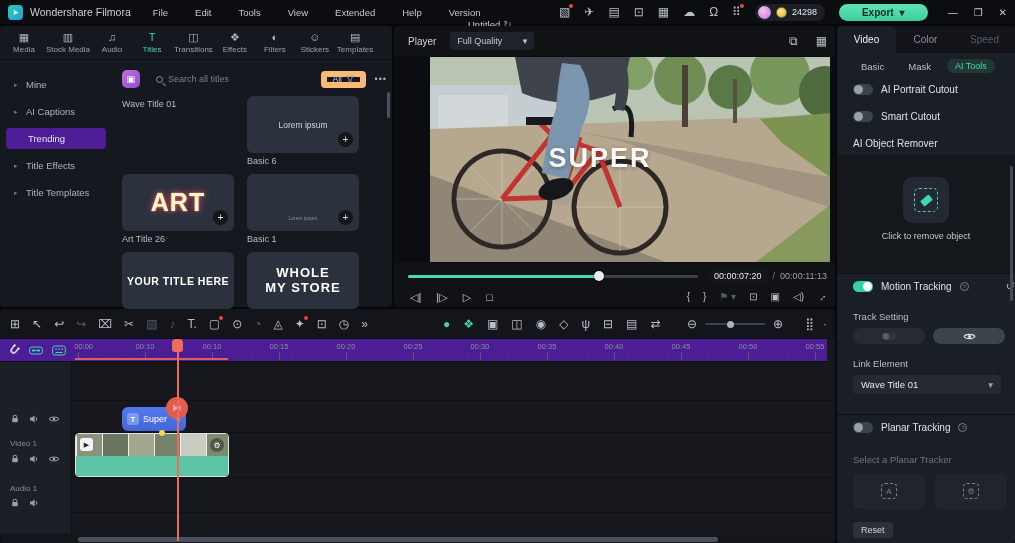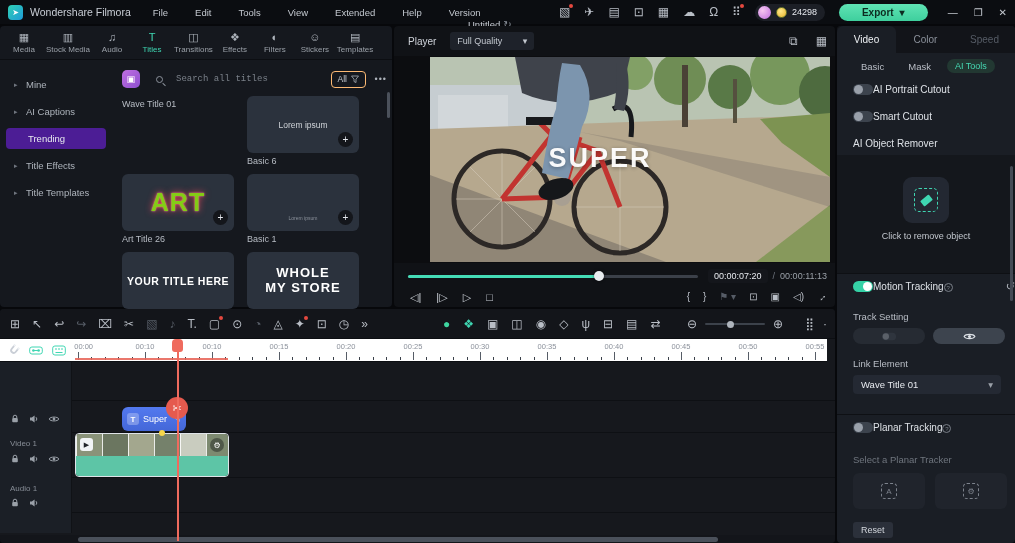--- a/index.html
+++ b/index.html
@@ -43,34 +43,34 @@
   #sidebar{position:absolute;left:0;top:36px;width:112px;bottom:0;padding-top:6px}
   .sbitem{height:21px;margin:6px 6px 0 6px;border-radius:4px;display:flex;align-items:center;font-size:9.5px;color:#aeb4bc;cursor:pointer;padding-left:8px;gap:6px}
   .sbitem .arr{font-size:7px;color:#6f757e;width:6px}
   .sbitem.active{background:#4c1d95;color:#e6e9ee;padding-left:22px}
   
   #titlesarea{position:absolute;left:112px;top:36px;right:0;bottom:0}
   #theader{position:absolute;left:0;right:0;top:4px;height:26px;display:flex;align-items:center}
   #storebadge{width:18px;height:18px;border-radius:5px;background:linear-gradient(135deg,#c06fe0,#8d4fd0);margin-left:10px;display:flex;align-items:center;justify-content:center;color:#fff;font-size:9px}
   .mag{width:7px;height:7px;border:1.2px solid #8b919b;border-radius:50%;position:relative;margin-left:16px}
   .mag::after{content:"";position:absolute;width:4px;height:1.2px;background:#8b919b;transform:rotate(45deg);left:5px;top:7px}
-  #searchinput{background:transparent;border:none;outline:none;color:#c3c8cf;font-size:9px;margin-left:11px;width:110px;font-family:Liberation Mono, monospace}
+  #searchinput{background:transparent;border:none;outline:none;color:#c3c8cf;font-size:9px;margin-left:3px;width:110px;font-family:Liberation Sans, sans-serif}
   #searchinput::placeholder{color:#7a8089}
-  #allbtn{position:absolute;right:26px;display:flex;align-items:center;gap:4px;border:1px solid #fdba74;border-radius:4px;height:17px;padding:0 6px;font-size:8.5px;color:#c3c8cf;cursor:pointer}
+  #allbtn{position:absolute;right:26px;display:flex;align-items:center;gap:4px;border:6px solid #fdba74;border-radius:4px;height:17px;padding:0 6px;font-size:8.5px;color:#c3c8cf;cursor:pointer}
   #morebtn{position:absolute;right:5px;font-size:9px;color:#aeb4bc;letter-spacing:1px;cursor:pointer}
   #tscroll{position:absolute;right:2px;top:30px;width:3px;height:26px;border-radius:2px;background:#4b515b}
   #tgrid{position:absolute;left:10px;top:34px;display:grid;grid-template-columns:112px 112px;column-gap:13px;row-gap:6px}
   .tcard{width:112px;cursor:pointer}
   .tprev{height:57px;border-radius:6px;background:#2b323d;border:1.5px solid transparent;position:relative;display:flex;align-items:center;justify-content:center;overflow:hidden}
   .tcard.wave .tprev{border-color:#57e0bb}
   .tname{font-size:9px;color:#b7bcc4;margin-top:3px;height:12px}
   .plusb{position:absolute;right:5px;bottom:5px;width:15px;height:15px;border-radius:50%;background:#14161b;color:#e6e9ee;font-size:10px;display:flex;align-items:center;justify-content:center}
   .pv-wave{color:#fff;font-weight:bold;font-size:13px;transform:scaleX(.72);letter-spacing:0;white-space:nowrap}
   .pv-basic6{color:#cfd3d8;font-size:8.5px}
-  .pv-art{color:#84cc16;font-weight:bold;font-size:25px;letter-spacing:1px;text-shadow:0 0 7px rgba(255,70,90,.9),0 0 2px #ffb3bb}
+  .pv-art{color:#fef9c3;font-weight:bold;font-size:25px;letter-spacing:1px;text-shadow:0 0 7px rgba(255,70,90,.9),0 0 2px #ffb3bb}
   .pv-basic1{position:absolute;bottom:9px;left:0;right:0;text-align:center;color:#8b919b;font-size:5px}
   .pv-store{color:#fff;font-weight:bold;font-size:13px;letter-spacing:1px;text-align:center;line-height:1.15}
   .pv-your{color:#fff;font-weight:bold;font-size:10.5px;letter-spacing:.5px}
   
   #pheader{height:30px;display:flex;align-items:center;padding:0 8px}
   #plabel{font-size:10px;color:#cfd3da;margin-left:6px}
   #quality{margin-left:14px;width:84px;height:18px;background:#1e222a;border-radius:3px;display:flex;align-items:center;justify-content:space-between;padding:0 7px;font-size:9px;color:#c3c8cf;cursor:pointer}
   #pheadericons{margin-left:auto;display:flex;gap:18px}
   #preview{position:absolute;left:0;top:30px;right:0;height:207px;background:#0c0d10;overflow:hidden}
   #vidwrap{position:absolute;left:36px;top:1px;width:400px;height:205px;background:#9aa38f;overflow:hidden}
@@ -89,21 +89,21 @@
   #tright{display:flex;gap:13px;margin-left:auto;margin-right:8px}
   #tright .ico{font-size:10px;cursor:pointer}
   
   #rtabs{height:27px;background:#121419;display:flex}
   .rtab{width:59px;display:flex;align-items:center;justify-content:center;font-size:10px;color:#8b919b;cursor:pointer}
   .rtab.active{background:#1a1e25;color:#eef1f4;border-radius:6px 6px 0 0}
   .rtab.dim{color:#565c66}
   #rsubtabs{height:26px;display:flex;align-items:center;gap:8px;padding-left:16px}
   .rsub{font-size:9.5px;color:#b9bec6;cursor:pointer;padding:2px 8px}
   .rsub.active{background:#223832;color:#45d8b2;border-radius:9px;font-size:9px}
-  .rrow{position:absolute;left:16px;right:0;display:flex;align-items:flex-end;gap:0}
+  .rrow{position:absolute;left:16px;right:0;display:flex;align-items:center;gap:8px}
   .tog{width:20px;height:11px;border-radius:6px;background:#3c434d;position:relative;flex:0 0 auto;cursor:pointer}
   .tog::after{content:"";position:absolute;width:9px;height:9px;border-radius:50%;background:#99a0aa;top:1px;left:1px}
   .tog.on{background:#35d1a6}
   .tog.on::after{left:10px;background:#fff}
   .rlabel{font-size:9.5px;color:#dde1e6}
   .rlabel.strong{font-size:10px}
   .rlabel.dim2{color:#6f757e}
   .qmark{width:9px;height:9px;border:1px solid #7a8089;border-radius:50%;color:#7a8089;font-size:6px;display:flex;align-items:center;justify-content:center}
   #removerzone{position:absolute;left:0;right:0;top:129px;height:118px;background:#14171c}
   #removerbox{position:absolute;left:50%;top:22px;transform:translateX(-50%);width:46px;height:46px;border-radius:9px;background:#232832;display:flex;align-items:center;justify-content:center;cursor:pointer}
@@ -125,21 +125,21 @@
   #resetbtn{position:absolute;left:16px;top:496px;height:16px;padding:0 8px;background:#2b303a;border-radius:3px;font-size:9px;color:#d2d6dc;display:flex;align-items:center;cursor:pointer}
   #rscroll{position:absolute;right:2px;top:140px;width:3px;height:135px;border-radius:2px;background:#454b55}
   
   #tltoolbar{position:absolute;left:0;top:0;right:0;height:30px;background:#13151a;border-bottom:1px solid #0c0e12;border-radius:4px 4px 0 0}
   #tlleft{position:absolute;left:10px;top:0;height:30px;display:flex;gap:12px;align-items:center}
   #tlcenter{position:absolute;left:443px;top:0;height:30px;display:flex;gap:13px;align-items:center}
   #tlzoom{position:absolute;right:52px;top:0;height:30px;display:flex;gap:8px;align-items:center}
   #zslider{width:60px;height:2px;background:#3c424b;border-radius:1px;position:relative}
   #zknob{position:absolute;left:22px;top:-2.5px;width:7px;height:7px;border-radius:50%;background:#aeb4bc}
   #tlfar{position:absolute;right:8px;top:0;height:30px;display:flex;gap:9px;align-items:center}
-  #tlruler{position:absolute;left:0;top:30px;right:8px;height:23px;background:#ffffff;border-bottom:1px solid #0c0e12}
+  #tlruler{position:absolute;left:0;top:30px;right:8px;height:23px;background:#4c1d95;border-bottom:1px solid #0c0e12}
   #rtools{position:absolute;left:8px;top:5px;display:flex;gap:9px;align-items:center}
   #rulerlabels{position:absolute;left:72px;right:0;top:0;bottom:0;overflow:hidden}
   .rlab{position:absolute;top:3px;font-size:7.5px;color:#8b919b;transform:translateX(-50%);white-space:nowrap}
   .rlab:nth-of-type(1){left:6px;transform:translateX(-20%)}
   .rlab:nth-of-type(2){left:73px}.rlab:nth-of-type(3){left:140px}.rlab:nth-of-type(4){left:207px}
   .rlab:nth-of-type(5){left:274px}.rlab:nth-of-type(6){left:341px}.rlab:nth-of-type(7){left:408px}
   .rlab:nth-of-type(8){left:475px}.rlab:nth-of-type(9){left:542px}.rlab:nth-of-type(10){left:609px}
   .rlab:nth-of-type(11){left:676px}.rlab:nth-of-type(12){left:743px}
   #ticks{position:absolute;left:74px;right:4px;top:13px;height:8px;
     background-image:repeating-linear-gradient(90deg,#565c66 0 1px,transparent 1px 67px),repeating-linear-gradient(90deg,#3a404a 0 1px,transparent 1px 13.4px);

